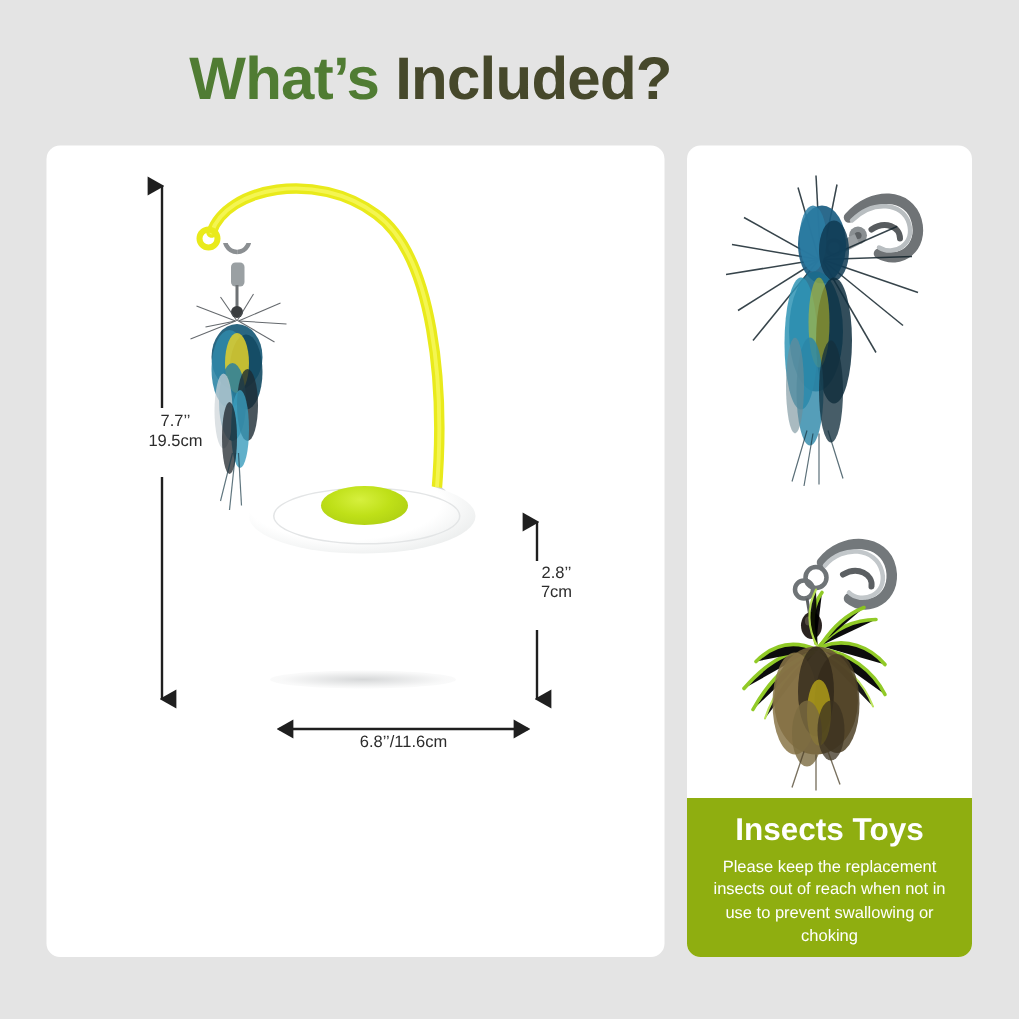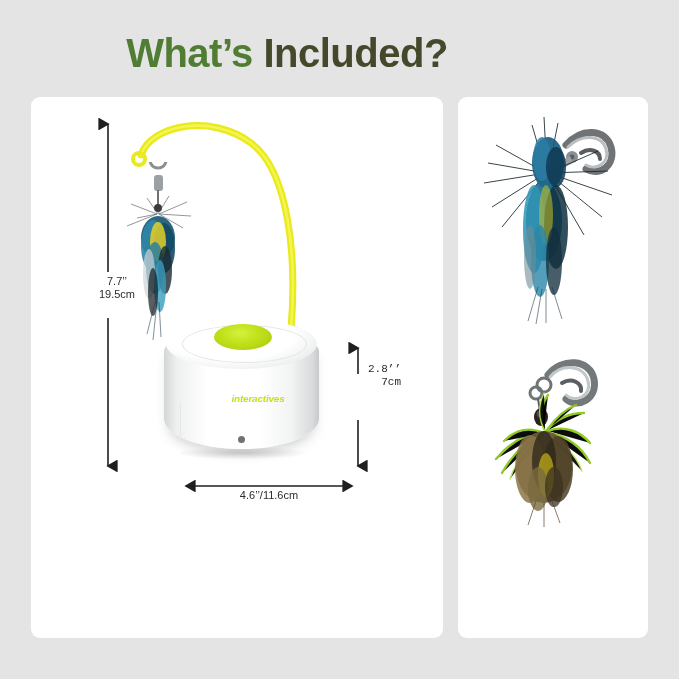--- a/index.html
+++ b/index.html
@@ -214,24 +214,23 @@
     white-space: nowrap;
   }
   #dim-height-label {
     left: 86px;
     top: 275px;
     text-align: center;
     width: 62px;
   }
   #dim-depth-label {
     left: 341px;
-    top: 363px;
-    text-align: right;
+    top: 376px;
+    text-align: center;
     width: 60px;
-    font-family: Liberation Mono, monospace;
   }
   #dim-width-label {
     left: 189px;
     top: 489px;
     width: 160px;
     text-align: center;
   }
   #dim-arrows {
     position: absolute;
     left: 0;
@@ -295,25 +294,20 @@
 
       <g stroke="#1d3c49" stroke-width="0.8" opacity="0.7">
         <line x1="30" y1="140" x2="22" y2="172"></line>
         <line x1="34" y1="140" x2="36" y2="175"></line>
         <line x1="32" y1="140" x2="28" y2="178"></line>
       </g>
     </svg>
 
     <div id="base-module">
       <div id="base-shadow"></div>
-      <div id="base-body">
-        <div id="base-seam"></div>
-        <div id="base-logo">interactives</div>
-        <div id="base-port"></div>
-      </div>
       <div id="base-top">
         <div id="base-top-ring"></div>
         <div id="base-green-dial"></div>
       </div>
     </div>
 
   </div>
 
 </div>
 
@@ -405,20 +399,24 @@
     <ellipse cx="52" cy="140" rx="10" ry="22" fill="#7a6a40" opacity="0.8"></ellipse>
     <ellipse cx="68" cy="138" rx="9" ry="20" fill="#3b3120" opacity="0.75"></ellipse>
 
     <g stroke="#4b4029" stroke-width="0.9" opacity="0.75">
       <line x1="50" y1="152" x2="42" y2="176"></line>
       <line x1="58" y1="154" x2="58" y2="178"></line>
       <line x1="66" y1="152" x2="74" y2="174"></line>
     </g>
   </svg>
 
+  <div class="banner" id="banner-insects">
+    <div class="banner-title">Insects Toys</div>
+    <div class="banner-sub">Please keep the replacement insects out of reach when not in use to prevent swallowing or choking</div>
+  </div>
 </div>
 
 <svg id="dim-arrows" viewBox="0 0 679 679">
   <defs>
     <marker id="arrUp" markerWidth="8" markerHeight="8" refX="4" refY="1" orient="auto">
       <path d="M0,7 L4,0 L8,7 z" fill="#1f1f1f"></path>
     </marker>
     <marker id="arrDown" markerWidth="8" markerHeight="8" refX="4" refY="7" orient="auto">
       <path d="M0,1 L4,8 L8,1 z" fill="#1f1f1f"></path>
     </marker>
@@ -442,13 +440,13 @@
 <div class="dim-label" id="dim-height-label">
   <span>7.7’’</span><br>
   <span>19.5cm</span>
 </div>
 
 <div class="dim-label" id="dim-depth-label">
   <span>2.8’’</span><br>
   <span>7cm</span>
 </div>
 
-<div class="dim-label" id="dim-width-label">4.6’’/11.6cm</div>
+<div class="dim-label" id="dim-width-label">6.8’’/11.6cm</div>
 
 </body></html>

